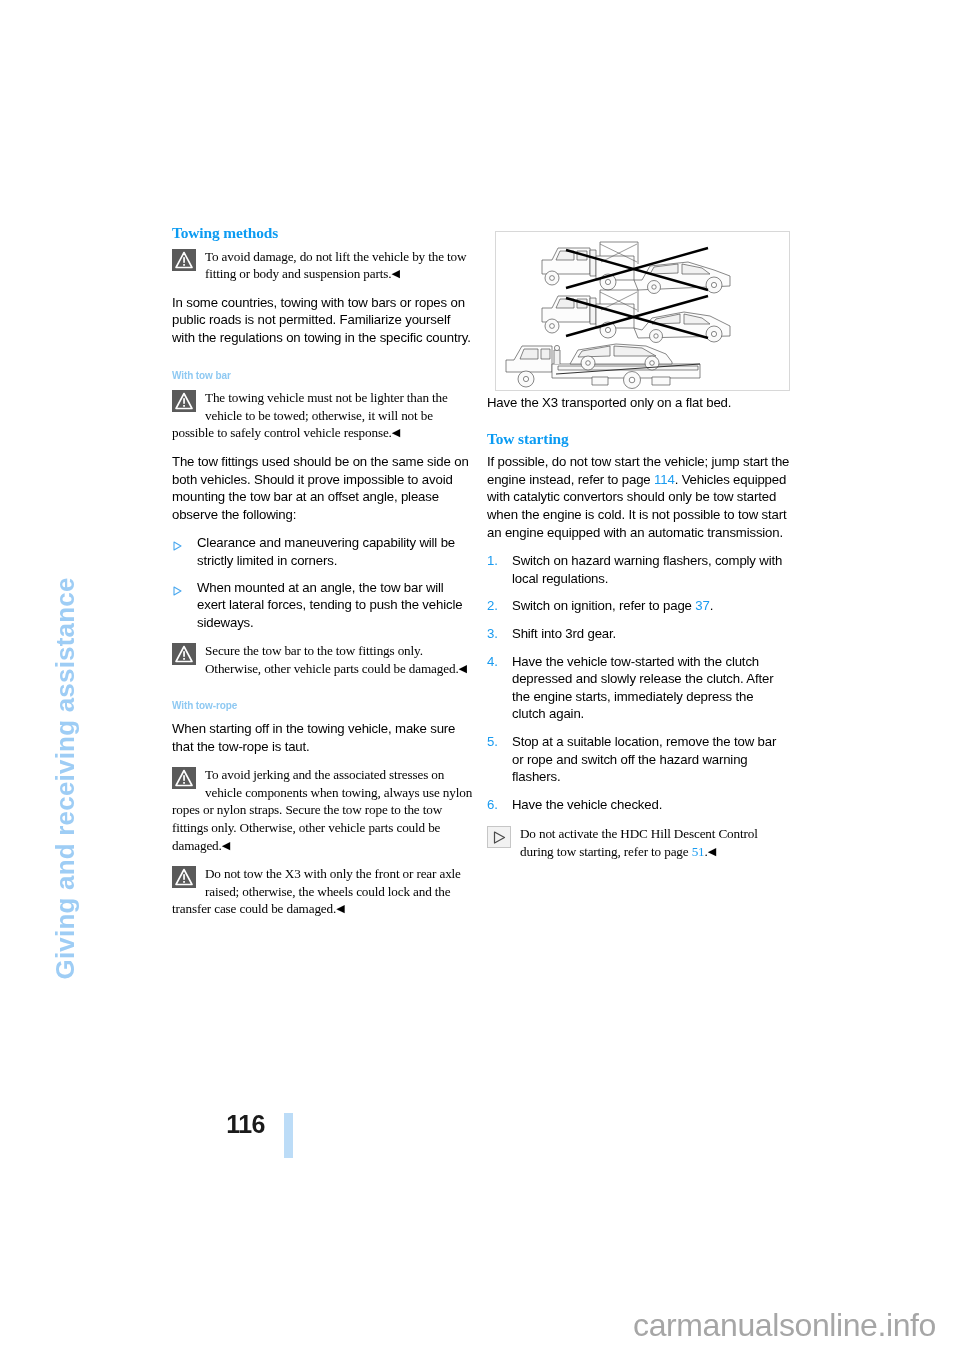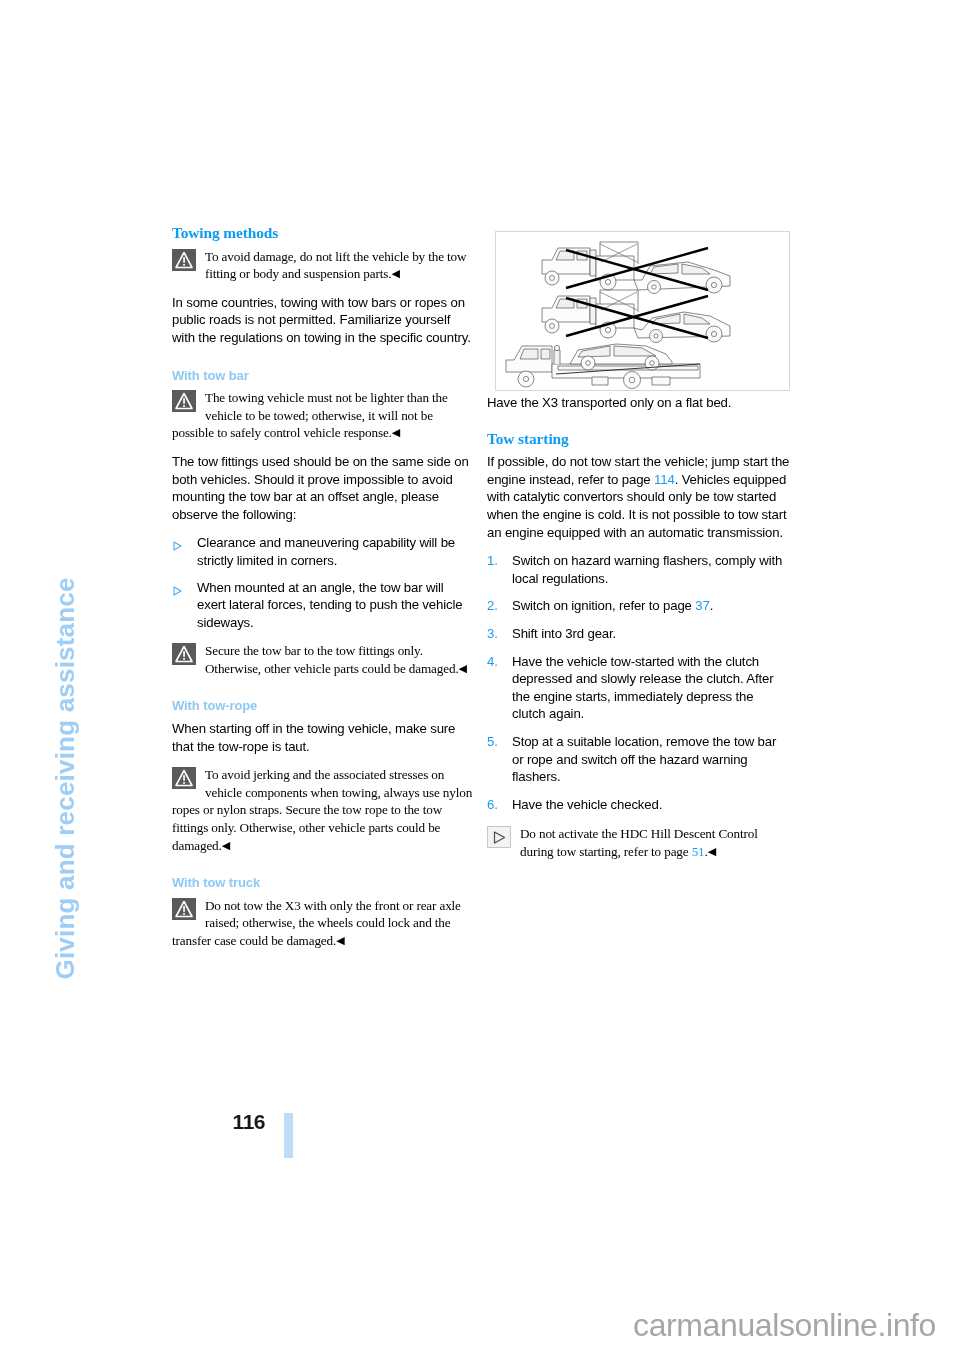--- a/index.html
+++ b/index.html
@@ -44,21 +44,21 @@
     position: absolute;
     left: 118px;
     top: 1110px;
     width: 175px;
     height: 80px;
   }
   #page-number {
     position: absolute;
     right: 28px;
     top: 0px;
-    font-size: 21px;
+    font-size: 25px;
     font-weight: bold;
     color: #1a1a1a;
     letter-spacing: -0.5px;
   }
   #page-marker-bar {
     position: absolute;
     right: 0px;
     top: 3px;
     width: 9px;
     height: 45px;
@@ -77,21 +77,21 @@
 
   h2.sec-head {
     font-size: 15.4px;
     font-weight: bold;
     color: #0b9bf2;
     margin: 0 0 6px 0;
     letter-spacing: -0.1px;
     font-family: Liberation Serif, serif;
   }
   h3.sub-head {
-    font-size: 13px;
+    font-size: 10px;
     font-weight: bold;
     color: #8fc9f2;
     margin: 20px 0 5px 0;
     letter-spacing: -0.1px;
   }
 
   p.body {
     margin: 0 0 11px 0;
     letter-spacing: -0.15px;
   }
@@ -282,21 +282,20 @@
   <div class="notice">
     <span class="icon-warning">
       <svg width="18" height="18" viewBox="0 0 18 18">
         <polygon points="9,1.5 17,16.5 1,16.5" fill="#5a5a5a" stroke="#ffffff" stroke-width="1.6" stroke-linejoin="round"></polygon>
         <rect x="8.2" y="6.2" width="1.7" height="5.6" fill="#ffffff"></rect>
         <rect x="8.2" y="13" width="1.7" height="1.8" fill="#ffffff"></rect>
       </svg>
     </span><span>To avoid jerking and the associated stresses on vehicle components when towing, always use nylon ropes or nylon straps. Secure the tow rope to the tow fittings only. Otherwise, other vehicle parts could be damaged.</span><span class="endmark">◀</span>
   </div>
 
-  <h3 class="sub-head">With tow truck</h3>
 
   <div class="notice">
     <span class="icon-warning">
       <svg width="18" height="18" viewBox="0 0 18 18">
         <polygon points="9,1.5 17,16.5 1,16.5" fill="#5a5a5a" stroke="#ffffff" stroke-width="1.6" stroke-linejoin="round"></polygon>
         <rect x="8.2" y="6.2" width="1.7" height="5.6" fill="#ffffff"></rect>
         <rect x="8.2" y="13" width="1.7" height="1.8" fill="#ffffff"></rect>
       </svg>
     </span><span>Do not tow the X3 with only the front or rear axle raised; otherwise, the wheels could lock and the transfer case could be damaged.</span><span class="endmark">◀</span>
   </div>

